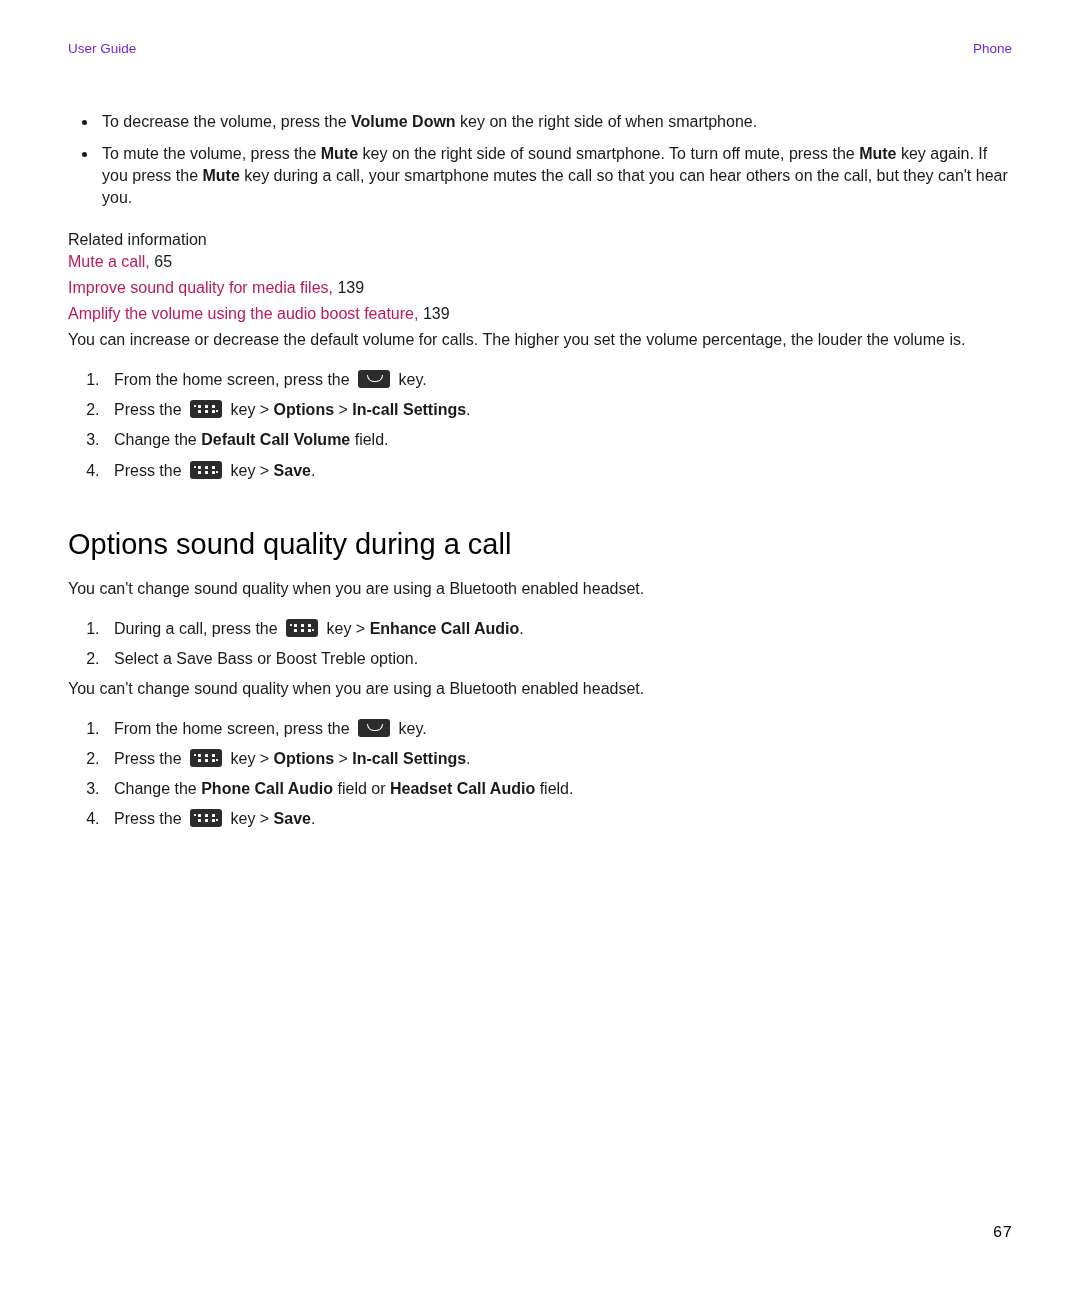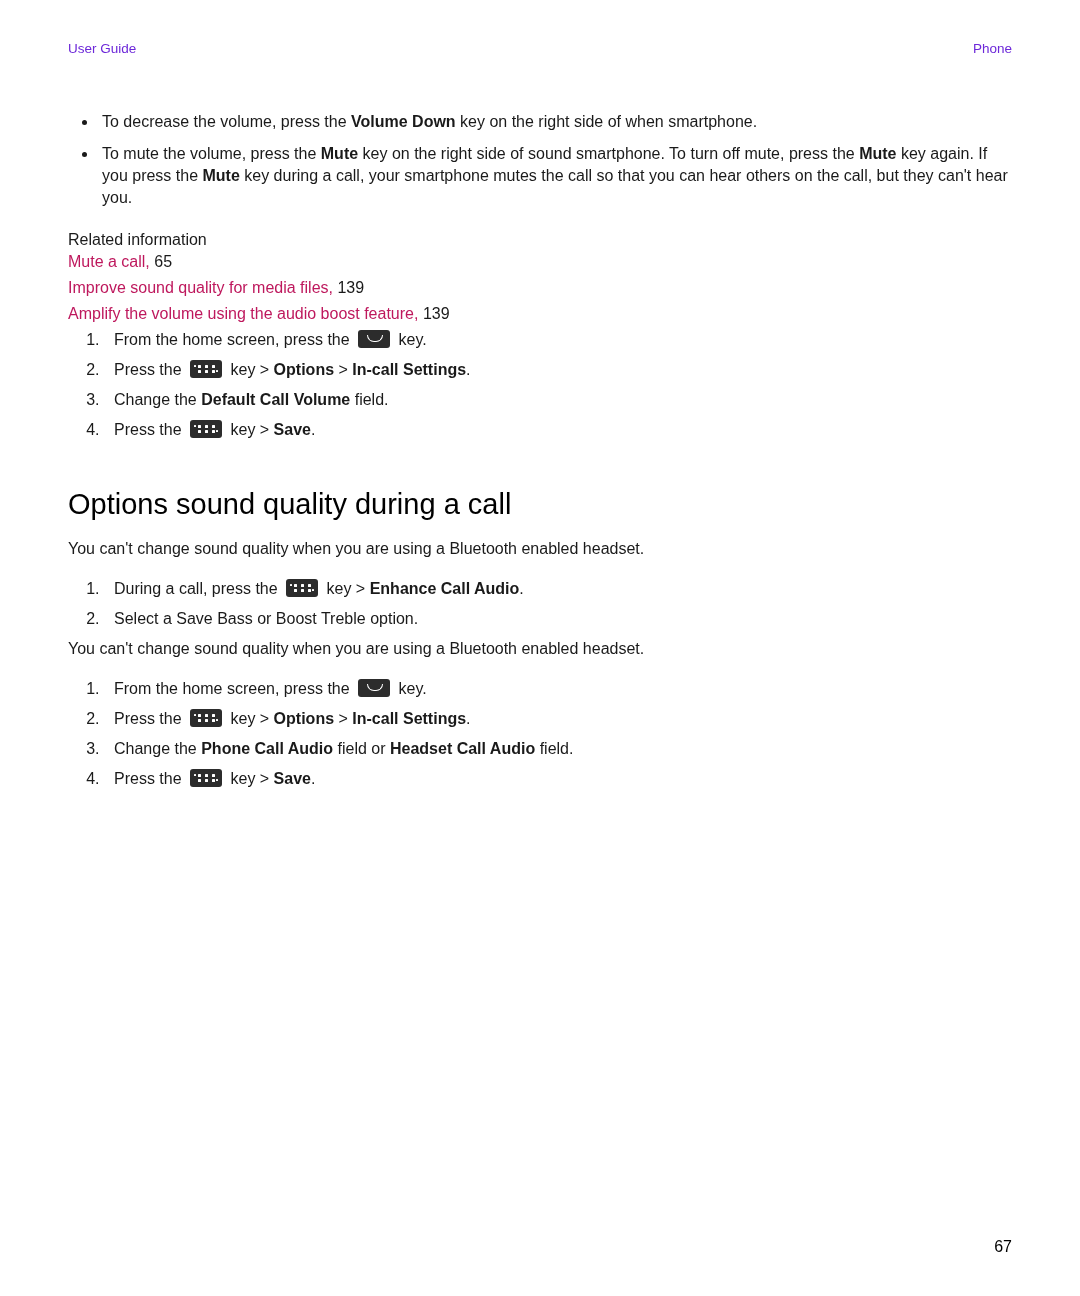--- a/index.html
+++ b/index.html
@@ -88,24 +88,25 @@
     content: "";
     position: absolute;
     left: 4px; top: 5px;
     width: 2px; height: 2px;
     background: #fff;
     box-shadow: 22px 5px 0 #fff;
     border-radius: 0.5px;
   }
   .page-num {
     position: absolute;
-    bottom: 38px;
+    bottom: 52px;
     right: 68px;
     font-size: 16px;
     color: #000;
+    font-family: Liberation Mono, monospace;
   }
   b { font-weight: 700; }
 </style>
 </head>
 <body>
 
 <div class="page">
 
   <div class="header">
     <span>User Guide</span>
@@ -119,20 +120,21 @@
 
   <div>
     <div class="rel-heading">Related information</div>
     <div>
         <div class="rel-line"><span class="link">Mute a call,</span><span> 65</span></div>
         <div class="rel-line"><span class="link">Improve sound quality for media files,</span><span> 139</span></div>
         <div class="rel-line"><span class="link">Amplify the volume using the audio boost feature,</span><span> 139</span></div>
       </div>
   </div>
 
+  <p class="intro">You can increase or decrease the default volume for calls. The higher you set the volume percentage, the louder the volume is.</p>
   <ol class="steps">
       <li><span>From the home screen, press the </span><span class="key-icon phone"></span><span> key.</span></li>
       <li><span>Press the </span><span class="key-icon menu"></span><span> key &gt; </span><b>Options</b><span> &gt; </span><b>In-call Settings</b><span>.</span></li>
       <li><span>Change the </span><b>Default Call Volume</b><span> field.</span></li>
       <li><span>Press the </span><span class="key-icon menu"></span><span> key &gt; </span><b>Save</b><span>.</span></li>
     </ol>
 
   <h2>Options sound quality during a call</h2>
   <p class="intro">You can't change sound quality when you are using a Bluetooth enabled headset.</p>
   <ol class="steps">

